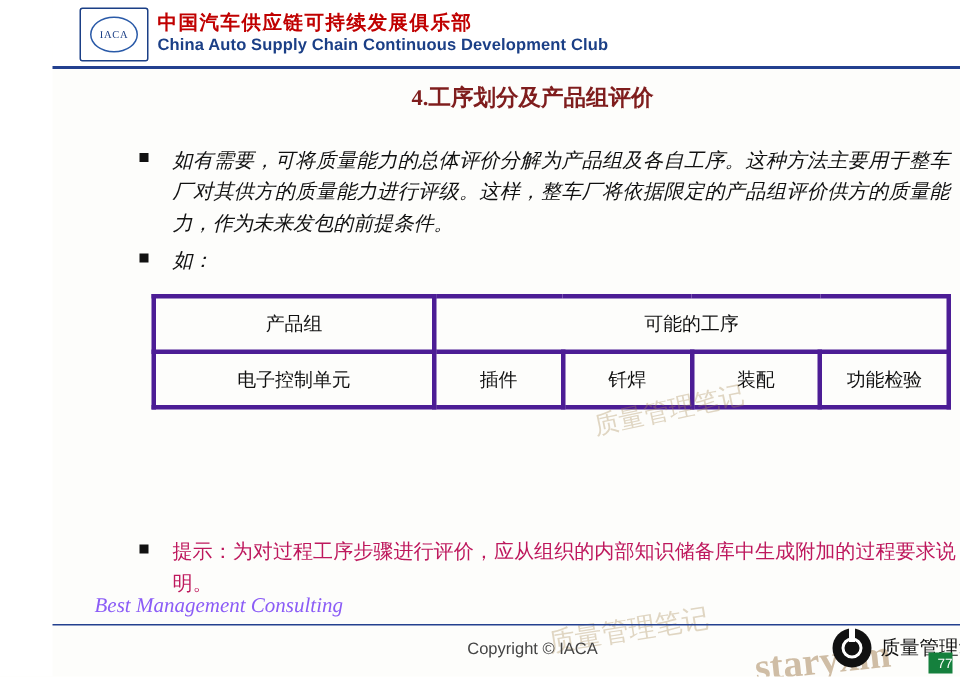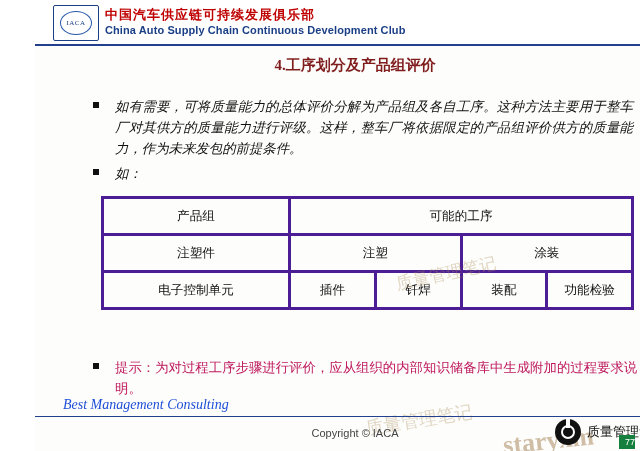--- a/index.html
+++ b/index.html
@@ -163,21 +163,21 @@
     position: absolute;
     left: 0; bottom: 34px;
     width: 640px; height: 1px;
     background: #23408f;
   }
   .footer-left {
     position: absolute;
     left: 28px; bottom: 38px;
     font-size: 14px;
     font-style: italic;
-    color: #1d4ed8;
+    color: #8b5cf6;
     font-family: "Liberation Serif", serif;
   }
   .footer-center {
     position: absolute;
     left: 0; bottom: 12px;
     width: 640px;
     text-align: center;
     font-size: 11px;
     color: #444;
   }
@@ -278,25 +278,20 @@
       <div class="text">如：</div>
     </div>
   </div>
 
   <div class="tbl-wrap">
     <table class="grid">
       <tbody>
         <tr>
           <td style="width:180px;">产品组</td>
           <td colspan="4">可能的工序</td>
-        </tr>
-        <tr>
-          <td style="width:180px;">注塑件</td>
-          <td colspan="2">注塑</td>
-          <td colspan="2">涂装</td>
         </tr>
         <tr>
           <td style="width:180px;">电子控制单元</td>
           <td style="width:90px;font-family:Liberation Serif, serif;">插件</td>
           <td style="width:90px;">钎焊</td>
           <td style="width:85px;">装配</td>
           <td>功能检验</td>
         </tr>
       </tbody>
     </table>

